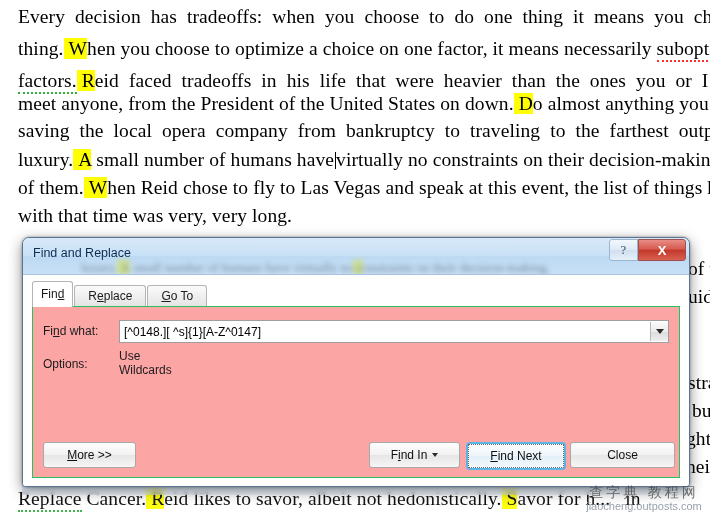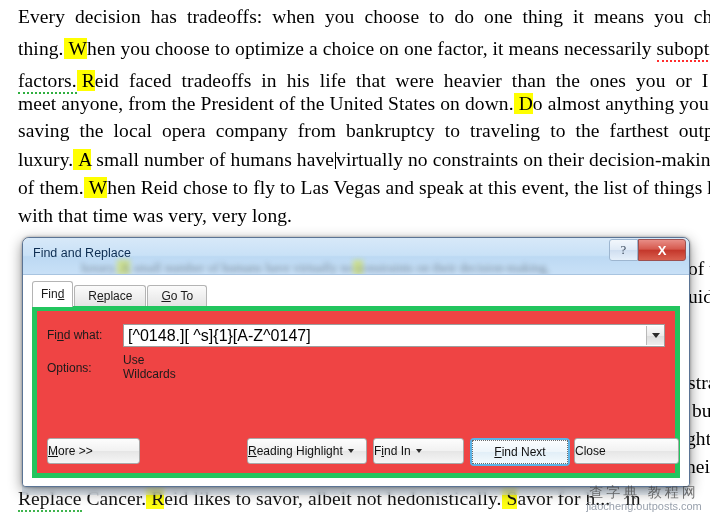--- a/index.html
+++ b/index.html
@@ -173,22 +173,22 @@
   }
   .u { text-decoration: underline; }
 
   
   .panel {
     position: absolute;
     left: 9px;
     top: 31px;
     right: 9px;
     bottom: 8px;
-    border: 5px solid #22c55e;
-    background: #ef4444;
+    border: 1px solid #22c55e;
+    background: #fca5a5;
   }
 
   .field-row {
     position: absolute;
     left: 10px;
     top: 13px;
     right: 10px;
     height: 22px;
   }
   .field-label {
@@ -204,21 +204,21 @@
     right: 0;
     top: 0;
     height: 21px;
     border: 1px solid #9e9e9e;
     background: #ffffff;
     display: flex;
     align-items: center;
   }
   .combo-input {
     flex: 1;
-    font-size: 16px;
+    font-size: 12px;
     color: #000000;
     padding-left: 4px;
     font-family: "Liberation Sans", sans-serif;
     white-space: nowrap;
     overflow: hidden;
   }
   .combo-arrow {
     width: 17px;
     height: 19px;
     border-left: 1px solid #b9b9b9;
@@ -272,21 +272,21 @@
     position: absolute;
     top: 0;
     height: 24px;
     border: 1px solid #a9a9a9;
     border-radius: 3px;
     background: linear-gradient(to bottom, #fdfdfd 0%, #f2f2f2 48%, #e6e6e6 52%, #f6f6f6 100%);
     font-size: 12px;
     color: #101010;
     display: flex;
     align-items: center;
-    justify-content: flex-start;
+    justify-content: center;
     gap: 5px;
     font-family: "Liberation Sans", sans-serif;
   }
   .btn-more   { left: 0px;   width: 91px; }
   .btn-rhl    { left: 200px; width: 118px; }
   .btn-findin { left: 326px; width: 89px; }
   .btn-next   { left: 423px; width: 96px; }
   .btn-close  { left: 527px; width: 103px; }
 
   .btn-default {
@@ -419,24 +419,20 @@
         <div class="options-label">Options:</div>
         <div class="options-value">Use Wildcards</div>
       </div>
 
       <div class="button-row">
 
         <div class="btn btn-more">
           <span><span class="u">M</span>ore &gt;&gt;</span>
         </div>
 
-        <div class="btn btn-rhl">
-          <span><span class="u">R</span>eading Highlight</span>
-          <span class="arrow-down small"></span>
-        </div>
 
         <div class="btn btn-findin">
           <span>F<span class="u">i</span>nd In</span>
           <span class="arrow-down small"></span>
         </div>
 
         <div class="btn btn-default btn-next">
           <div class="focus-ring">
             <span><span class="u">F</span>ind Next</span>
           </div>

